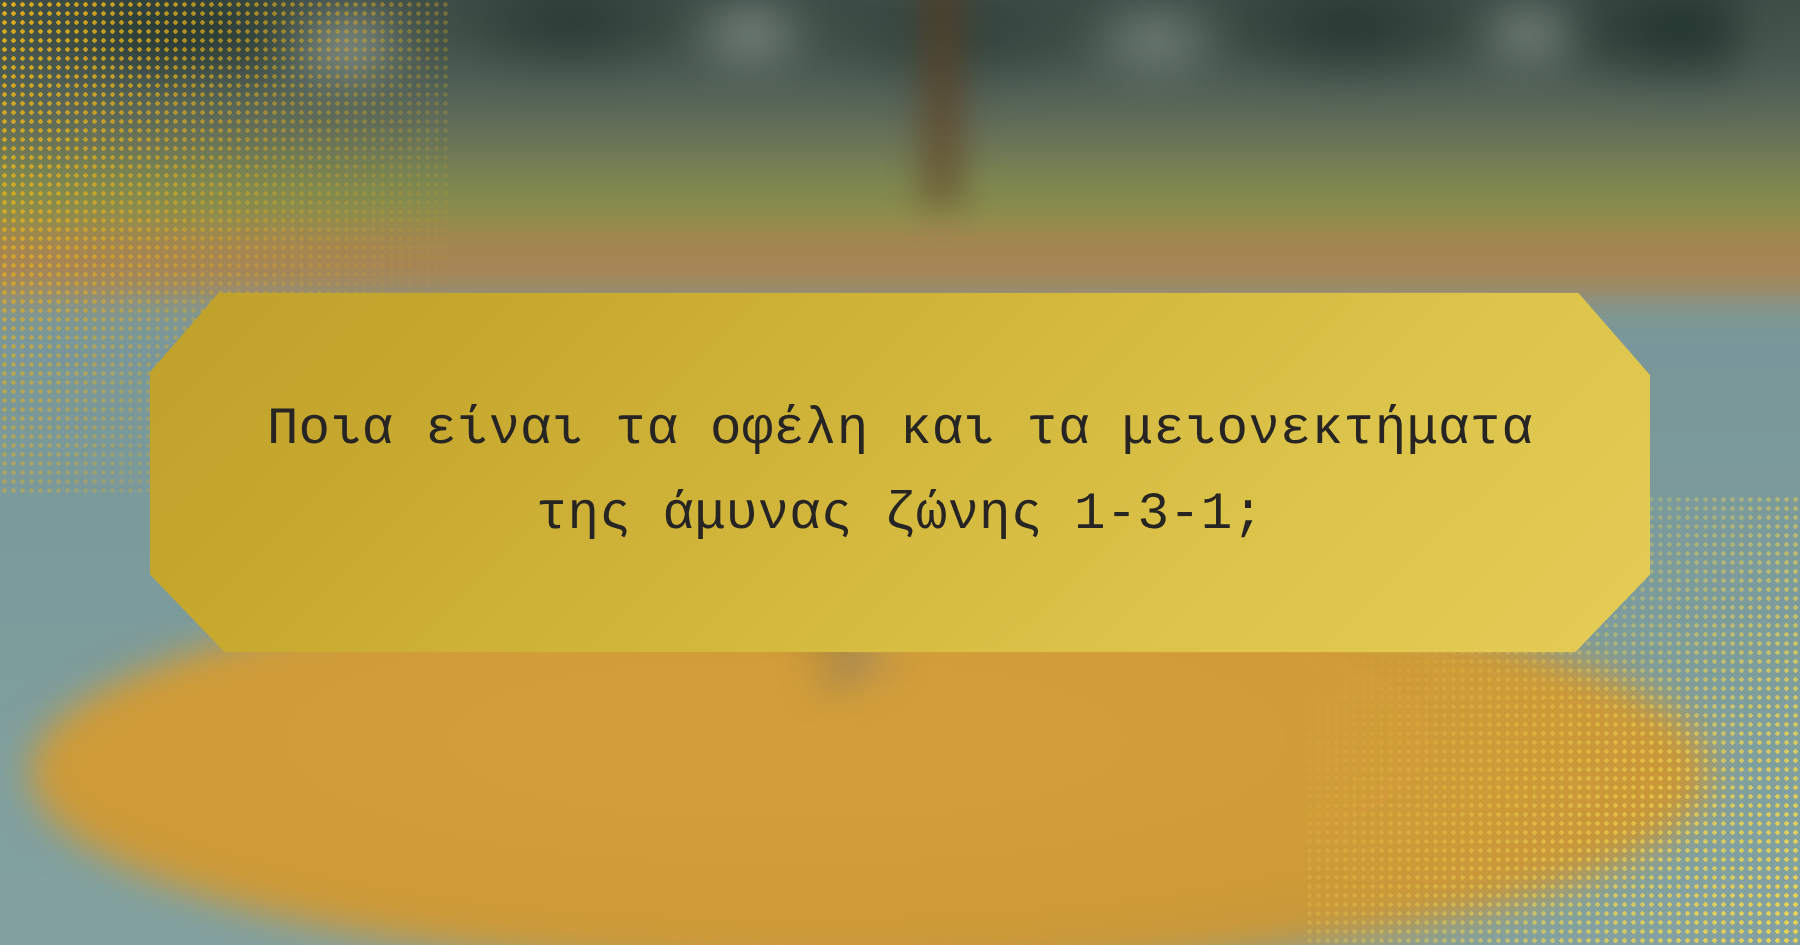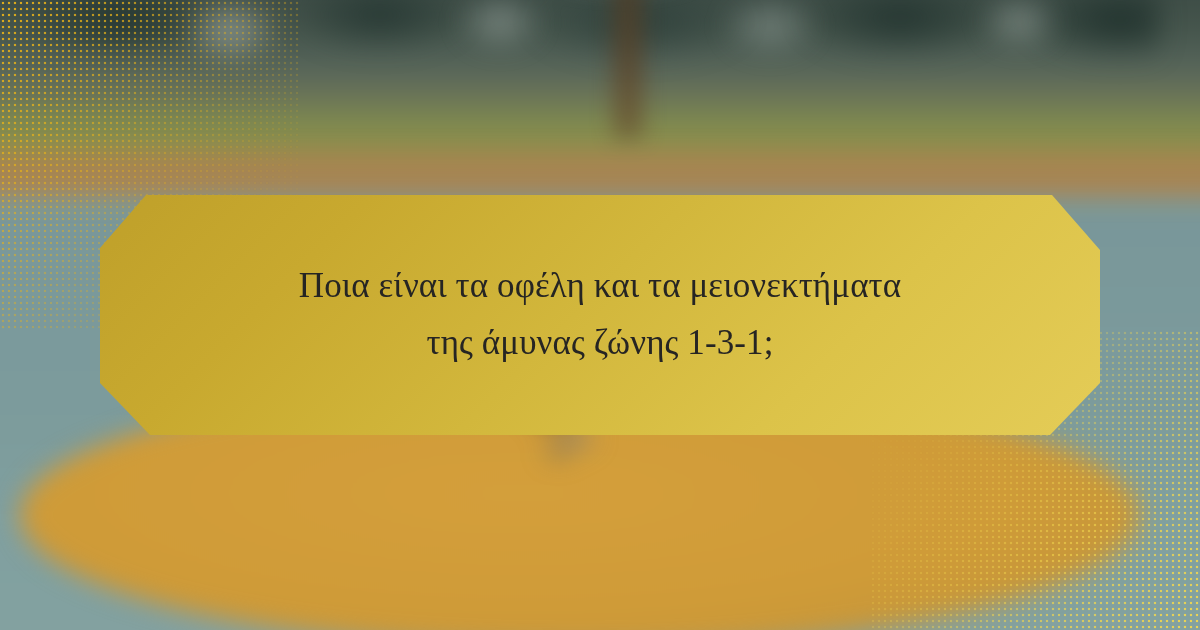--- a/index.html
+++ b/index.html
@@ -173,21 +173,21 @@
             clip-path: polygon(46px 0, calc(100% - 48px) 0, 100% 55px, 100% calc(100% - 52px), calc(100% - 50px) 100%, 50px 100%, 0 calc(100% - 52px), 0 53px);
     display: flex;
     align-items: center;
     justify-content: center;
   }
 
   .quote-text {
     margin: 0;
     padding: 0 70px;
     text-align: center;
-    font-family: Liberation Serif, serif;
+    font-family: Liberation Mono, monospace;
     font-size: 35px;
     font-weight: 400;
     line-height: 1.62;
     color: #262523;
     letter-spacing: .1px;
     white-space: pre-line;
   }
 </style>
 </head>
 <body>

